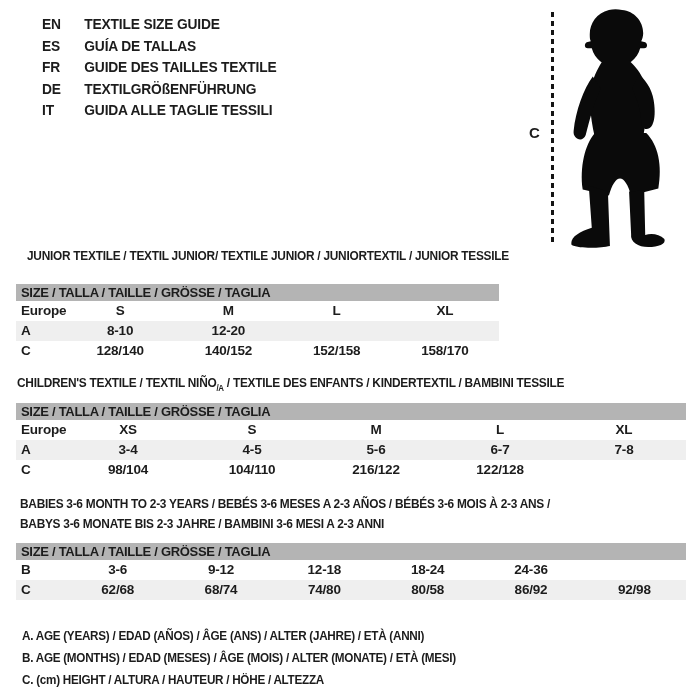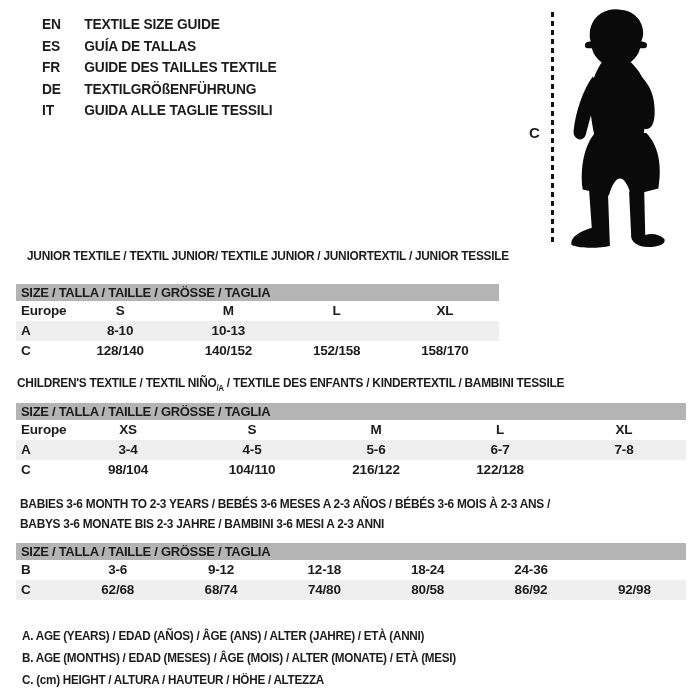--- a/index.html
+++ b/index.html
@@ -95,21 +95,21 @@
         <div class="trow" style="grid-template-columns: 50px repeat(4, 1fr);">
           <div class="rlabel">Europe</div>
           <div class="cell">S</div>
           <div class="cell">M</div>
           <div class="cell">L</div>
           <div class="cell">XL</div>
         </div>
         <div class="trow" style="grid-template-columns: 50px repeat(4, 1fr);">
           <div class="rlabel">A</div>
           <div class="cell">8-10</div>
-          <div class="cell">10-13</div>
+          <div class="cell">12-20</div>
         </div>
         <div class="trow" style="grid-template-columns: 50px repeat(4, 1fr);">
           <div class="rlabel">C</div>
           <div class="cell">128/140</div>
           <div class="cell">140/152</div>
           <div class="cell">152/158</div>
           <div class="cell">158/170</div>
         </div>
       </div>
     </div>

